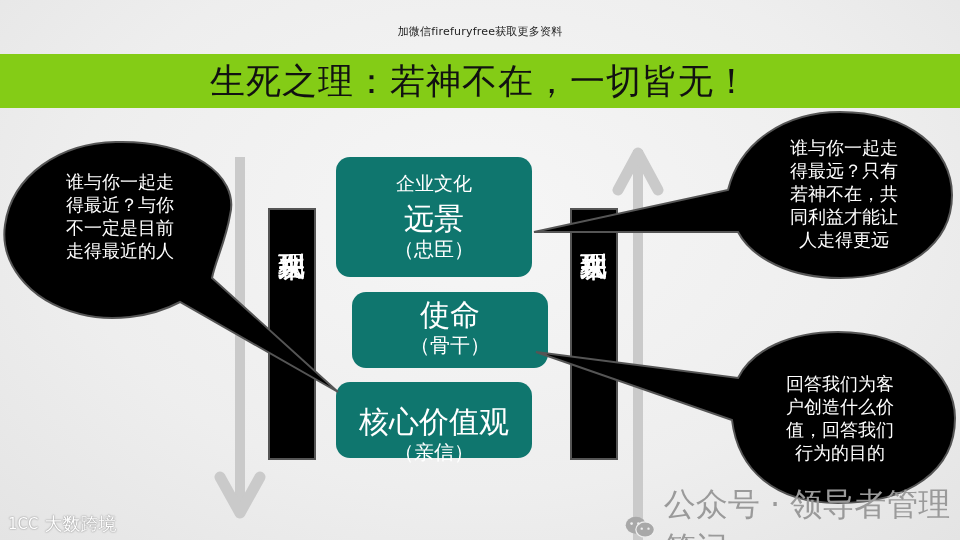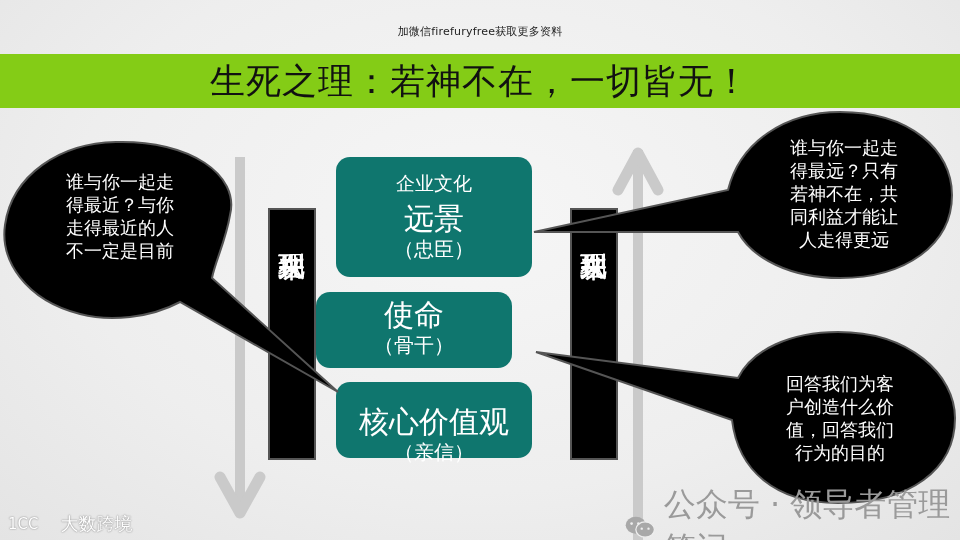--- a/index.html
+++ b/index.html
@@ -37,21 +37,21 @@
   .bubble-text {
     position:absolute; color:#fff; text-align:center; font-size:18px; line-height:23px;
   }
   .wechat {
     position:absolute; left:624px; top:483px; font-size:32px; color:#9a9a9a;
     display:flex; align-items:center; gap:6px;
   }
   .wechat-icon { width:40px; height:26px; position:relative; }
   .brand {
     position:absolute; left:8px; top:512px; font-size:18px; color:#fff;
-    display:flex; align-items:center; gap:22px; text-shadow: 0 0 2px #999, 0 0 1px #888;
+    display:flex; align-items:center; gap:6px; text-shadow: 0 0 2px #999, 0 0 1px #888;
   }
 </style>
 </head>
 <body>
 
 <div class="top-note">加微信firefuryfree获取更多资料</div>
 
 <div class="title-bar">
   <div class="title-text">生死之理：若神不在，一切皆无！</div>
 </div>
@@ -68,21 +68,21 @@
     <polyline points="618,190 638,153 658,190" fill="none" stroke="#cacaca" stroke-width="11" stroke-linecap="round" stroke-linejoin="round"></polyline>
   </g>
 </svg>
 
 <div class="box" style="left:336px; top:157px; width:196px; height:120px; padding-top:14px;">
   <div class="small">企业文化</div>
   <div class="big" style="margin-top:6px;">远景</div>
   <div class="sub">（忠臣）</div>
 </div>
 
-<div class="box" style="left:316px; top:292px; width:196px; height:76px; padding-top:5px;">
+<div class="box" style="left:352px; top:292px; width:196px; height:76px; padding-top:5px;">
   <div class="big">使命</div>
   <div class="sub">（骨干）</div>
 </div>
 
 <div class="box" style="left:336px; top:382px; width:196px; height:76px; padding-top:22px;">
   <div class="big">核心价值观</div>
   <div class="sub">（亲信）</div>
 </div>
 
 <div class="vlabel" style="left:268px; top:208px; width:48px; height:252px;">从未来到现在</div>
@@ -118,22 +118,22 @@
              C 775 503, 738 470, 732 420
              L 536 352
              L 738 378
              C 752 350, 790 332, 838 332 Z" fill="#000" stroke="#555" stroke-width="2"></path>
   </g>
 </svg>
 
 <div class="bubble-text" style="left:50px; top:170px; width:140px;">
   <div>谁与你一起走</div>
   <div>得最近？与你</div>
+  <div>不一定是目前</div>
   <div>走得最近的人</div>
-  <div>不一定是目前</div>
 </div>
 
 <div class="bubble-text" style="left:774px; top:136px; width:140px;">
   <div>谁与你一起走</div>
   <div>得最远？只有</div>
   <div>若神不在，共</div>
   <div>同利益才能让</div>
   <div>人走得更远</div>
 </div>
 

